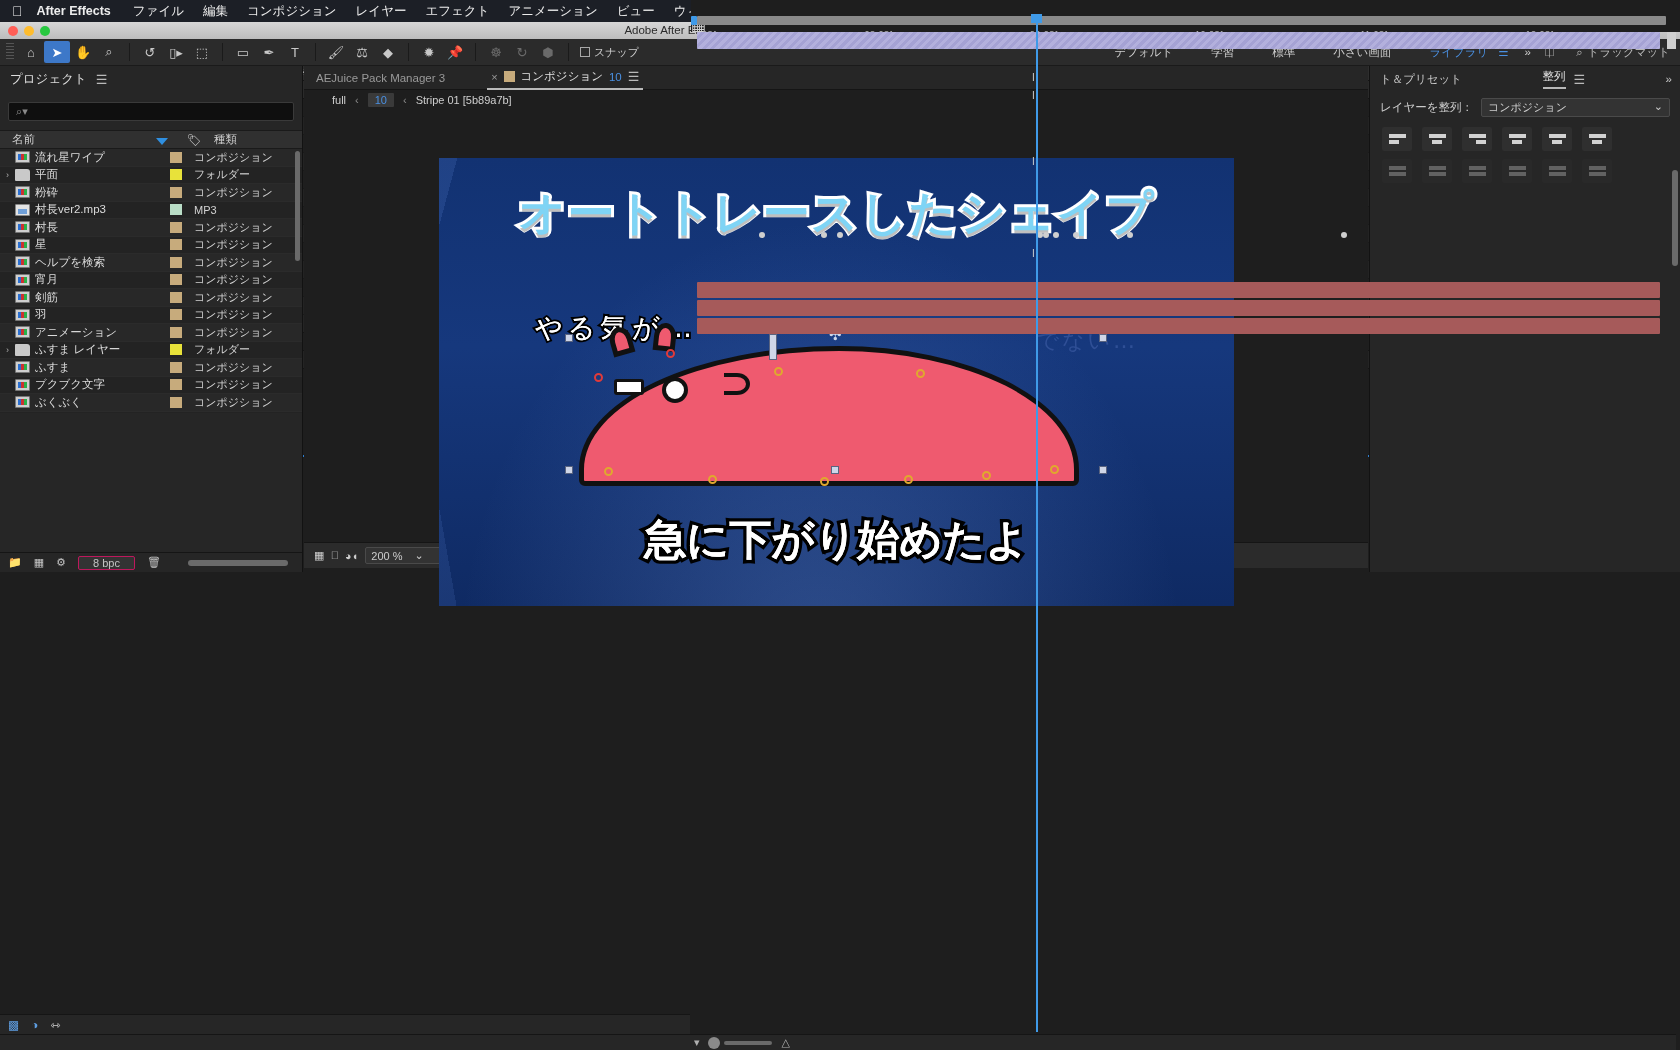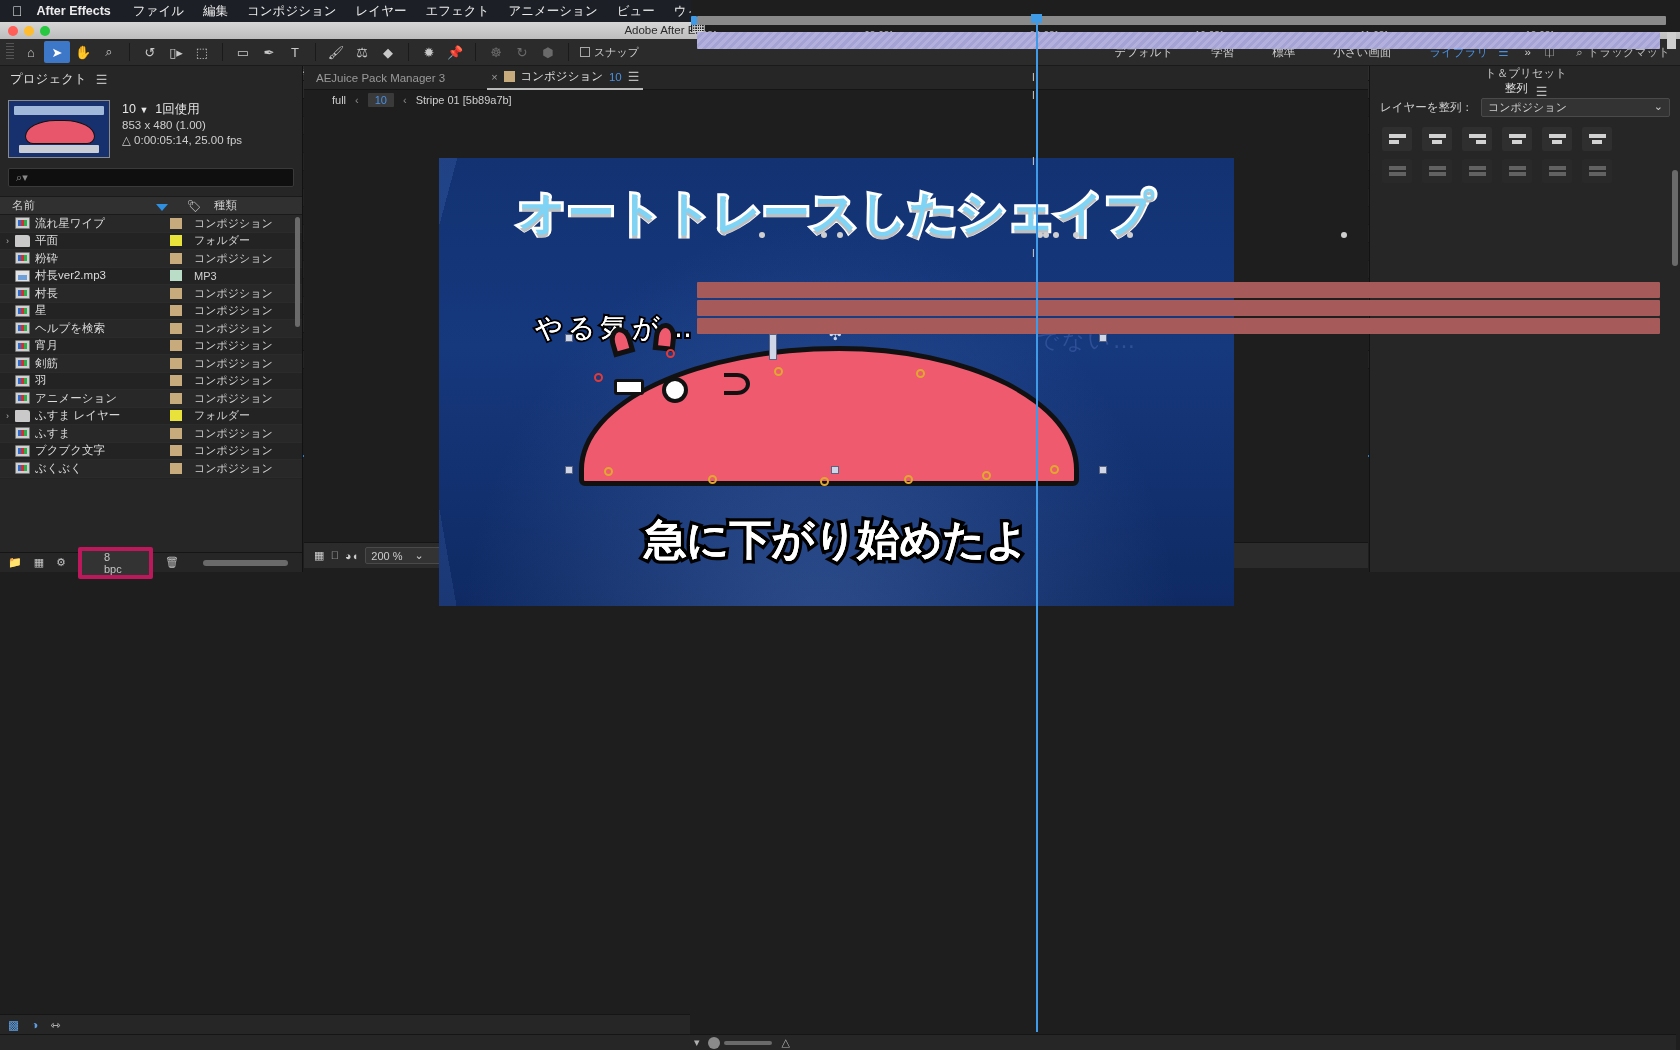--- a/index.html
+++ b/index.html
@@ -138,21 +138,21 @@
   .selsq{ position:absolute; width:8px;height:8px;background:#cfd6e8; border:1px solid #5a6480;}
   .viewtools{ height:26px; background:#2b2b2b; border-top:1px solid #151515;
      display:flex; align-items:center; gap:7px; padding-left:10px; font-size:11px; color:#cdcdcd;}
   .vselect{ background:#333; border:1px solid #4a4a4a; border-radius:2px; padding:1px 5px;
      display:flex;align-items:center;gap:12px; font-size:11px;}
   .vtc{ background:#333; border:1px solid #4a4a4a; border-radius:2px; padding:1px 6px; color:#cfcfcf;}
 
   
   #rightp { left:1369px; top:66px; width:311px; height:506px; background:#262626; border-left:1px solid #121212;}
   #rightp .rtabs{ height:26px; display:flex; align-items:center; justify-content:space-between;
-     padding:0 8px 0 10px; font-size:11.5px; color:#c9c9c9;flex-direction:column;}
+     padding:0 8px 0 10px; font-size:11.5px; color:#c9c9c9;}
   #rightp .rtabs .al{ color:#e4e4e4; border-bottom:2px solid #b9b9b9; padding-bottom:3px;}
   .alignrow{ display:flex; align-items:center; gap:8px; padding:6px 10px; font-size:11.5px; color:#cfcfcf;}
   .aldd{ flex:1; background:#333; border:1px solid #4a4a4a; border-radius:2px; padding:1px 6px;
      display:flex; justify-content:space-between; font-size:11px;}
   .albtns{ display:flex; gap:10px; padding:4px 12px;}
   .albtn{ width:30px;height:24px; background:#2f2f2f; border-radius:2px;
      display:flex;align-items:center;justify-content:center;}
   .albtn.dim{ opacity:.35;}
   .albar{ width:17px; height:4px; background:#d2d2d2; display:block; margin:1.5px 0;}
   .albar.s{ width:10px;}
@@ -293,36 +293,20 @@
       <span>⌕</span>
       <span>トラックマット</span>
     </div>
   </div>
 
   <div class="panel" id="project">
     <div class="hdr">
       <span>プロジェクト</span>
       <span class="hamb">☰</span>
     </div>
-    <div class="thumbrow">
-      <div class="thumb">
-        <div class="t-title"></div>
-        <div class="t-blob"></div>
-        <div class="t-sub"></div>
-      </div>
-      <div class="meta">
-        <div class="m1">
-          <span>10</span>
-          <span style="font-size:9px;">▼</span>
-          &nbsp;<span>1回使用</span>
-        </div>
-        <div>853 x 480 (1.00)</div>
-        <div>△ 0:00:05:14, 25.00 fps</div>
-      </div>
-    </div>
     <div class="psearch">
       <span>⌕▾</span>
     </div>
     <div class="collhdr">
       <div class="c1">
         <span>名前</span>
         <span class="sortarrow"></span>
       </div>
       <div class="c2">🏷</div>
       <div class="c3">種類</div>
@@ -435,21 +419,21 @@
           <span class="ty">コンポジション</span>
         </div>
         <div class="prow">
           <span class="disc"></span>
         </div>
       </div>
     <div style="position:absolute;bottom:0;left:0;right:0;height:20px;background:#262626;border-top:1px solid #151515;display:flex;align-items:center;gap:12px;padding-left:8px;font-size:11px;color:#c4c4c4;">
       <span>📁</span>
       <span>▦</span>
       <span>⚙</span>
-      <span style="background:#333;border:4px solid #be185d;padding:0 22px;border-radius:2px;">8 bpc</span>
+      <span style="background:#333;border:1px solid #be185d;padding:0 14px;border-radius:2px;">8 bpc</span>
       <span>🗑</span>
       <span style="flex:1"></span>
       <span style="width:100px;height:6px;background:#6a6a6a;border-radius:3px;margin-right:14px;"></span>
     </div>
   </div>
 
   <div class="panel" id="comp">
     <div class="comptabs">
       <span class="tab-inactive">AEJuice Pack Manager 3</span>
       <span style="width:22px"></span>

